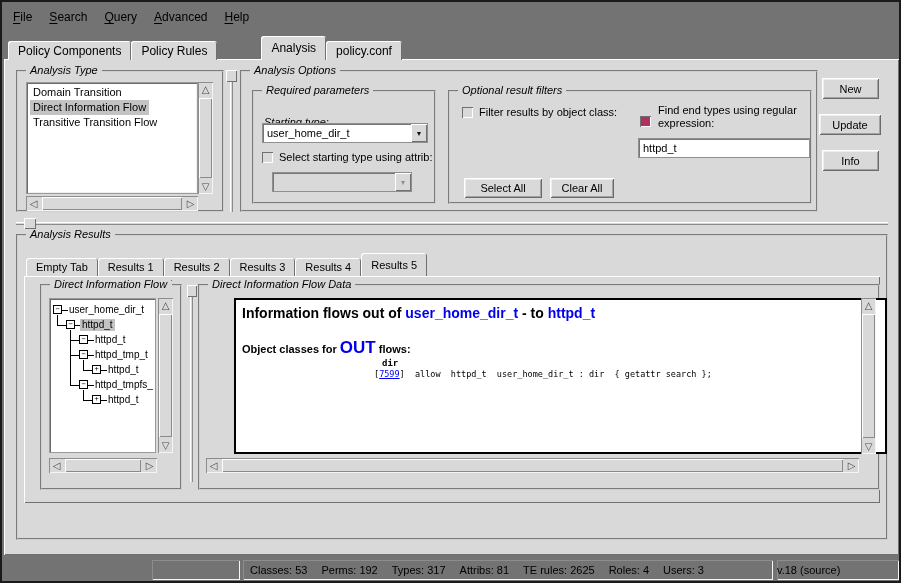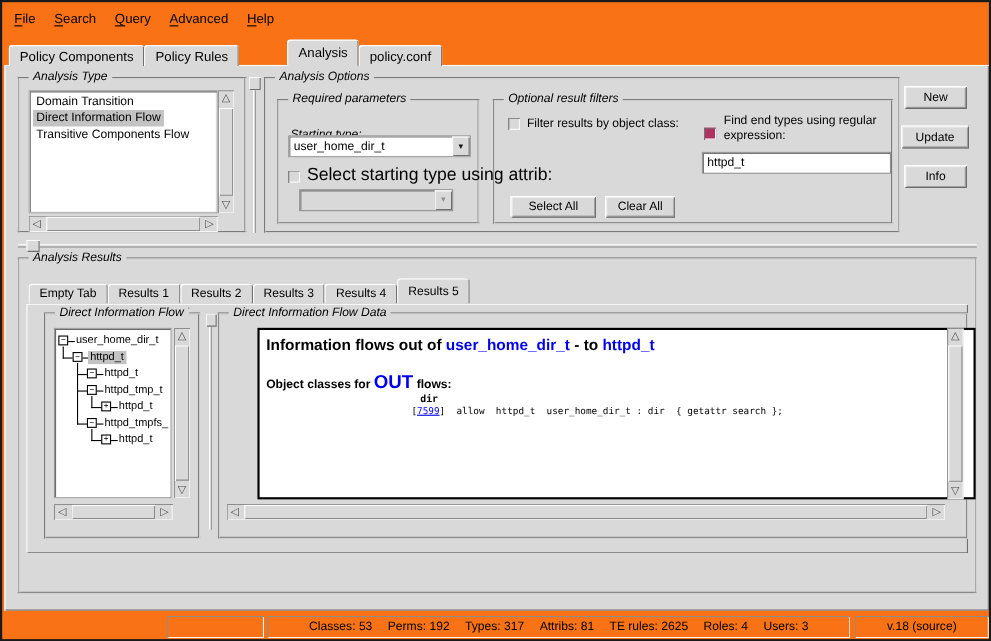--- a/index.html
+++ b/index.html
@@ -1,18 +1,18 @@
 <!DOCTYPE html>
 <html><head>
 <meta charset="utf-8">
 <style>
   html,body{margin:0;padding:0;background:#888;}
   *{box-sizing:border-box;}
   .window{
-    position:relative;width:901px;height:583px;background:#f97316;
+    position:relative;width:901px;height:583px;background:#737373;
     border:2px solid #1a1a1a;overflow:hidden;
     font-family:"Liberation Sans","DejaVu Sans",sans-serif;font-size:11px;color:#000;
   }
   .raised{box-shadow:inset 1px 1px 0 #ffffff,inset -1px -1px 0 #707070;background:#d9d9d9;}
   .raised2{box-shadow:inset 1px 1px 0 #ffffff,inset -1px -1px 0 #6b6b6b,inset 2px 2px 0 #efefef,inset -2px -2px 0 #9c9c9c;background:#d9d9d9;}
   .abs{position:absolute;}
 
   
   .menubar{position:absolute;left:0;top:0;width:100%;height:30px;display:flex;align-items:center;gap:17px;padding-left:11px;font-size:12px;}
   .menu-item{cursor:default;}
@@ -89,21 +89,21 @@
   .flow-title{position:absolute;left:6px;top:5px;font-weight:bold;font-size:14px;white-space:nowrap;}
   .flow-oc{position:absolute;left:6px;top:38px;font-weight:bold;font-size:11px;white-space:nowrap;}
   .flow-oc .big{font-size:17px;}
   .blue{color:#0000ee;}
   .flow-class{position:absolute;left:146px;top:58px;font:bold 9px "DejaVu Sans Mono",monospace;}
   .flow-rule{position:absolute;left:138px;top:69px;font:8.5px "DejaVu Sans Mono",monospace;white-space:pre;}
   .flow-rule .link{color:#0000ee;text-decoration:underline;cursor:pointer;}
 
   
   .status-panel{position:absolute;top:558px;height:20px;box-shadow:inset 1px 1px 0 #8d8d8d,inset -1px -1px 0 #f5f5f5;
-    display:flex;align-items:center;justify-content:center;font-size:11px;white-space:nowrap;}
+    display:flex;align-items:center;font-size:11px;white-space:nowrap;}
   .stats span{margin:0 7px;}
 </style>
 </head>
 <body>
 
 <div class="window">
 
   <div class="menubar" id="menubar">
       <div class="menu-item"><u>F</u>ile</div>
       <div class="menu-item"><u>S</u>earch</div>
@@ -119,21 +119,21 @@
       <div class="tab">policy.conf</div>
     </div>
 
   <div class="content-frame raised"></div>
 
   <div class="group" style="left:14px;top:68px;width:208px;height:142px;">
     <div class="legend">Analysis Type</div>
     <div class="listbox" id="analysis-type-list" style="left:8px;top:10px;width:172px;height:112px;">
         <div class="list-item">Domain Transition</div>
         <div class="list-item sel">Direct Information Flow</div>
-        <div class="list-item">Transitive Components Flow</div>
+        <div class="list-item">Transitive Transition Flow</div>
       </div>
     <div class="sb sb-v" style="left:180px;top:10px;width:15px;height:112px;">
       <div class="arrow">△</div>
       <div class="thumb"></div>
       <div class="arrow">▽</div>
     </div>
     <div class="sb sb-h" style="left:8px;top:124px;width:172px;height:15px;">
       <div class="arrow">◁</div>
       <div class="thumb"></div>
       <div class="arrow">▷</div>
@@ -148,21 +148,21 @@
 
     <div class="group" style="left:10px;top:18px;width:184px;height:114px;">
       <div class="legend">Required parameters</div>
       <div class="abs" style="left:10px;top:24px;font-style:italic;">Starting type:</div>
       <div class="combo" style="left:8px;top:31px;width:166px;height:20px;">
         <div class="val">user_home_dir_t</div>
         <div class="drop">▼</div>
       </div>
       <div class="check-row" style="left:8px;top:59px;">
         <div class="checkbox"></div>
-        <span style="font-size:16px;">Select starting type using attrib:</span>
+        <span style="font-size:11px;">Select starting type using attrib:</span>
       </div>
       <div class="combo disabled" style="left:18px;top:80px;width:140px;height:20px;">
         <div class="val"></div>
         <div class="drop">▼</div>
       </div>
     </div>
 
     <div class="group" style="left:206px;top:18px;width:364px;height:114px;">
       <div class="legend">Optional result filters</div>
       <div class="check-row" style="left:12px;top:14px;">

